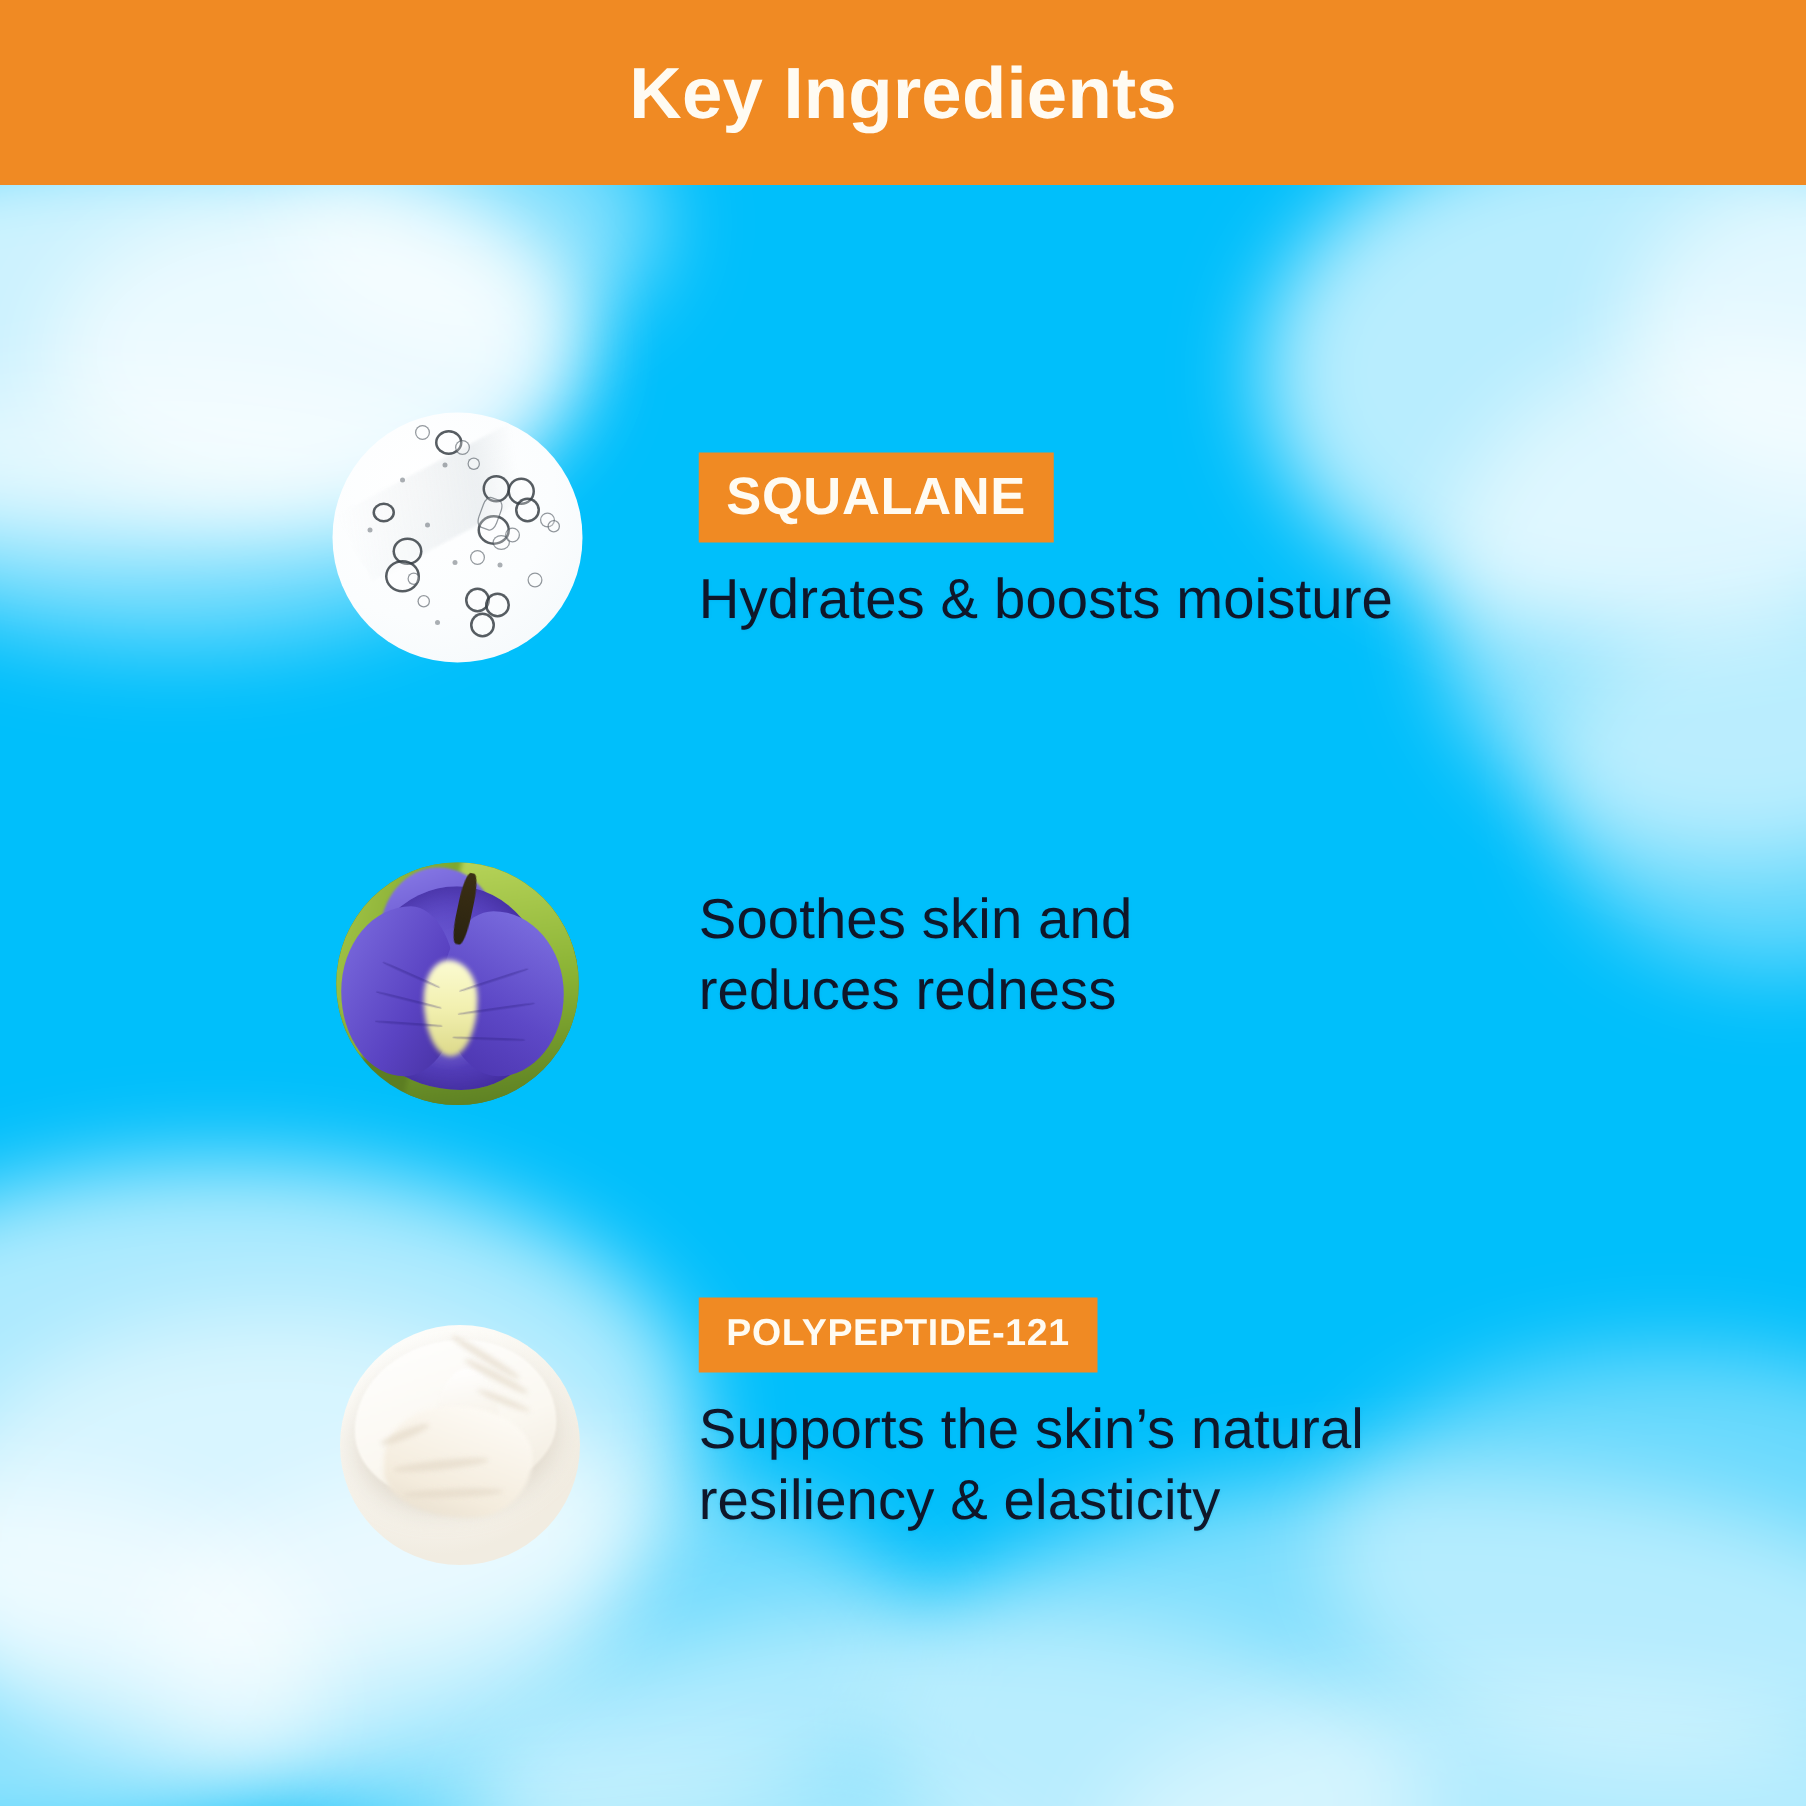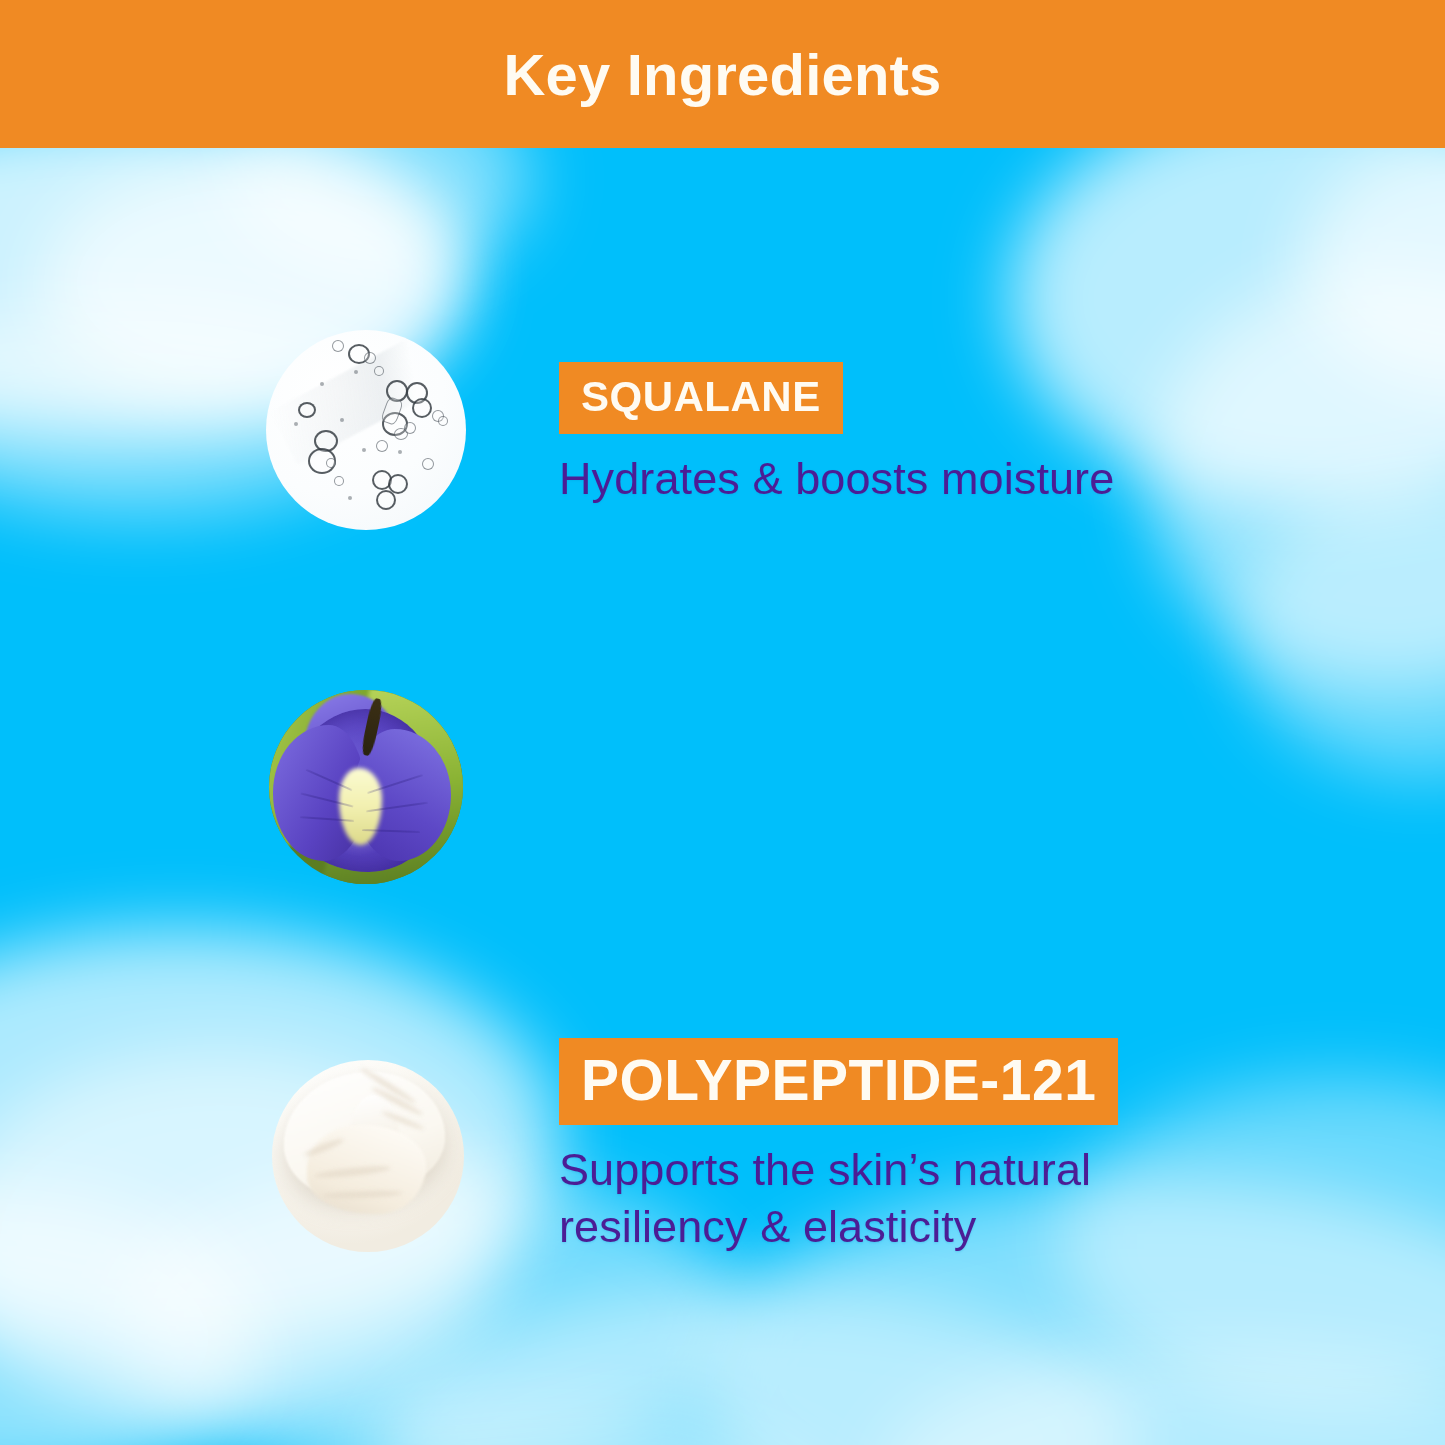--- a/index.html
+++ b/index.html
@@ -241,25 +241,25 @@
     background: #F08A23;
     color: #FFFBF2;
     font-weight: bold;
     font-size: 42px;
     line-height: 1;
     padding: 14px 22px 16px 22px;
     white-space: nowrap;
     letter-spacing: 0.5px;
   }
   .row-2 .badge { font-size: 43px; letter-spacing: 0.4px; }
-  .row-3 .badge { font-size: 57px; text-align: right; }
+  .row-3 .badge { font-size: 30px; text-align: right; }
 
   .desc {
     margin-top: 16px;
-    color: #4c1d95;
+    color: #0f172a;
     font-size: 45px;
     line-height: 1.27;
     font-weight: normal;
     white-space: pre-line;
     letter-spacing: 0.1px;
     text-shadow: 0 1px 2px rgba(0,150,210,0.25);
   }
   .row-1 .copy { top: 32px; }
   .row-2 .copy { top: 0px; }
   .row-3 .copy { top: -22px; }
@@ -346,20 +346,22 @@
         <div class="center-glow"></div>
         <div class="stem"></div>
         <div class="vein" style="left:18%;top:46%;width:26%;height:2px;transform:rotate(24deg);"></div>
         <div class="vein" style="left:16%;top:56%;width:28%;height:2px;transform:rotate(14deg);"></div>
         <div class="vein" style="left:16%;top:66%;width:28%;height:2px;transform:rotate(4deg);"></div>
         <div class="vein" style="left:50%;top:48%;width:30%;height:2px;transform:rotate(-18deg);"></div>
         <div class="vein" style="left:50%;top:60%;width:32%;height:2px;transform:rotate(-8deg);"></div>
         <div class="vein" style="left:48%;top:72%;width:30%;height:2px;transform:rotate(2deg);"></div>
       </div>
       <div class="copy">
+        <div class="desc">Soothes skin and
+reduces redness</div>
       </div>
     </div>
 
     <div class="row row-3">
       <div class="swatch sw-cream">
         <div class="swirl-a"></div>
         <div class="peak"></div>
         <div class="swirl-b"></div>
         <div class="ridge" style="left:44%;top:12%;width:34%;height:6px;transform:rotate(32deg);"></div>
         <div class="ridge" style="left:50%;top:20%;width:30%;height:6px;transform:rotate(28deg);"></div>

